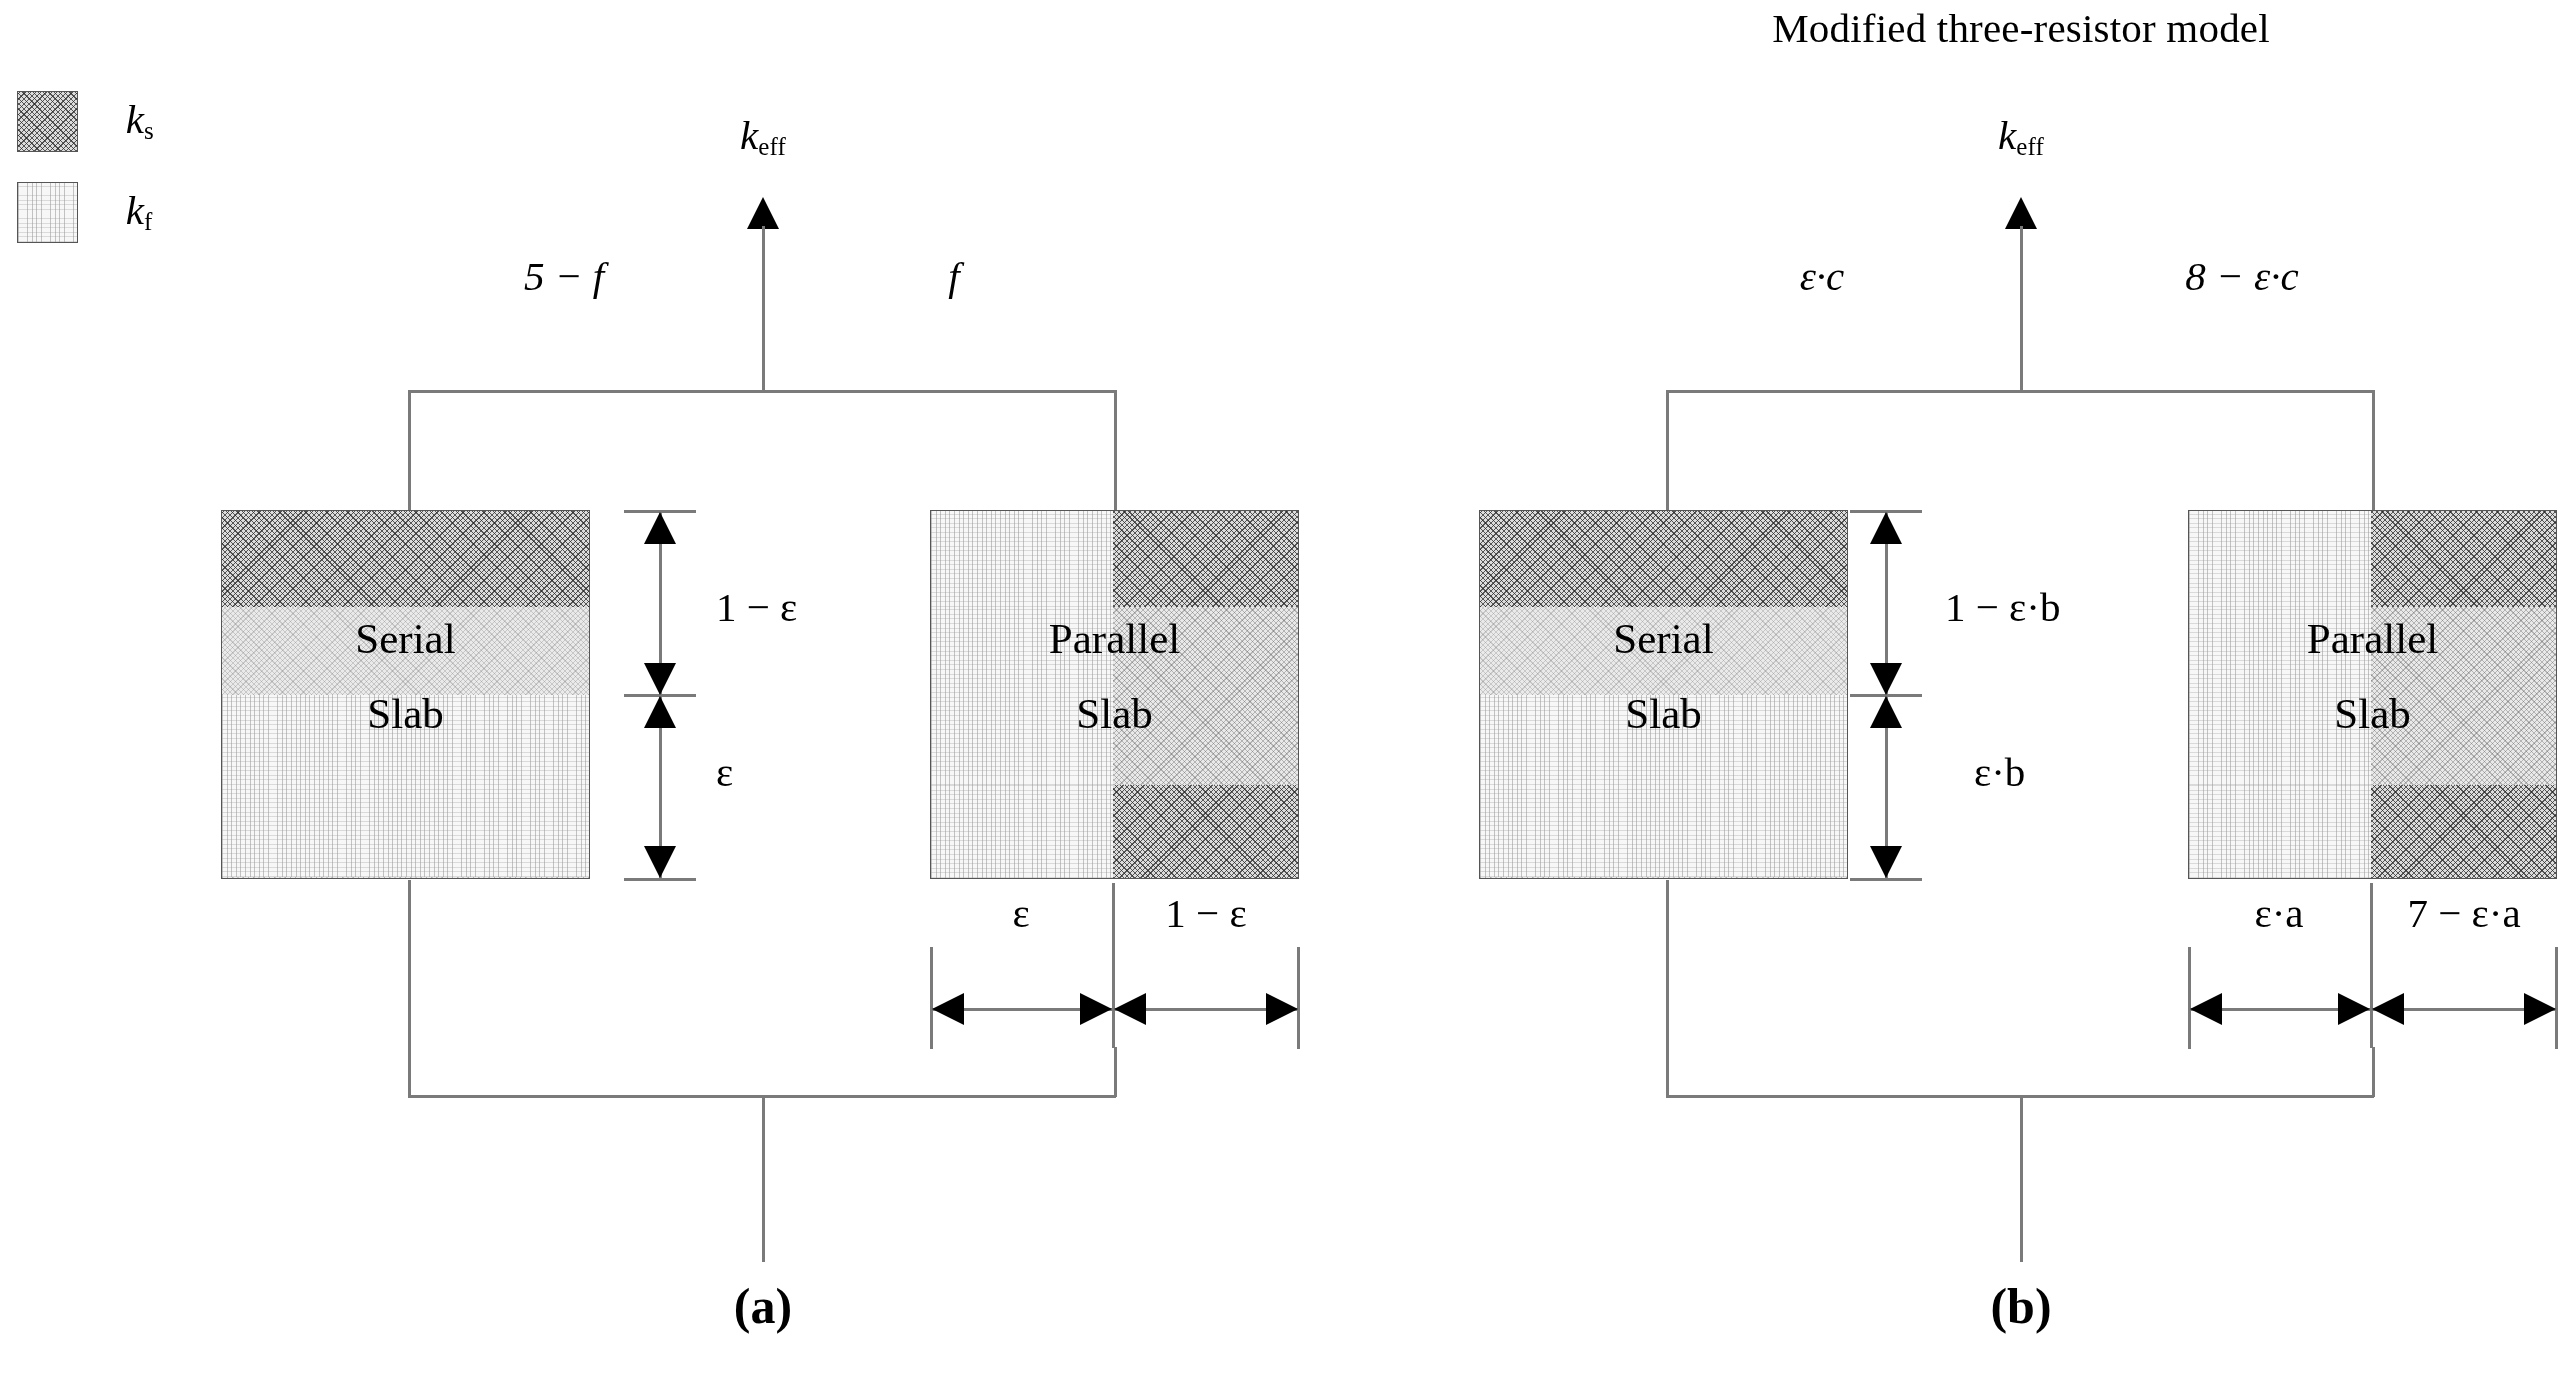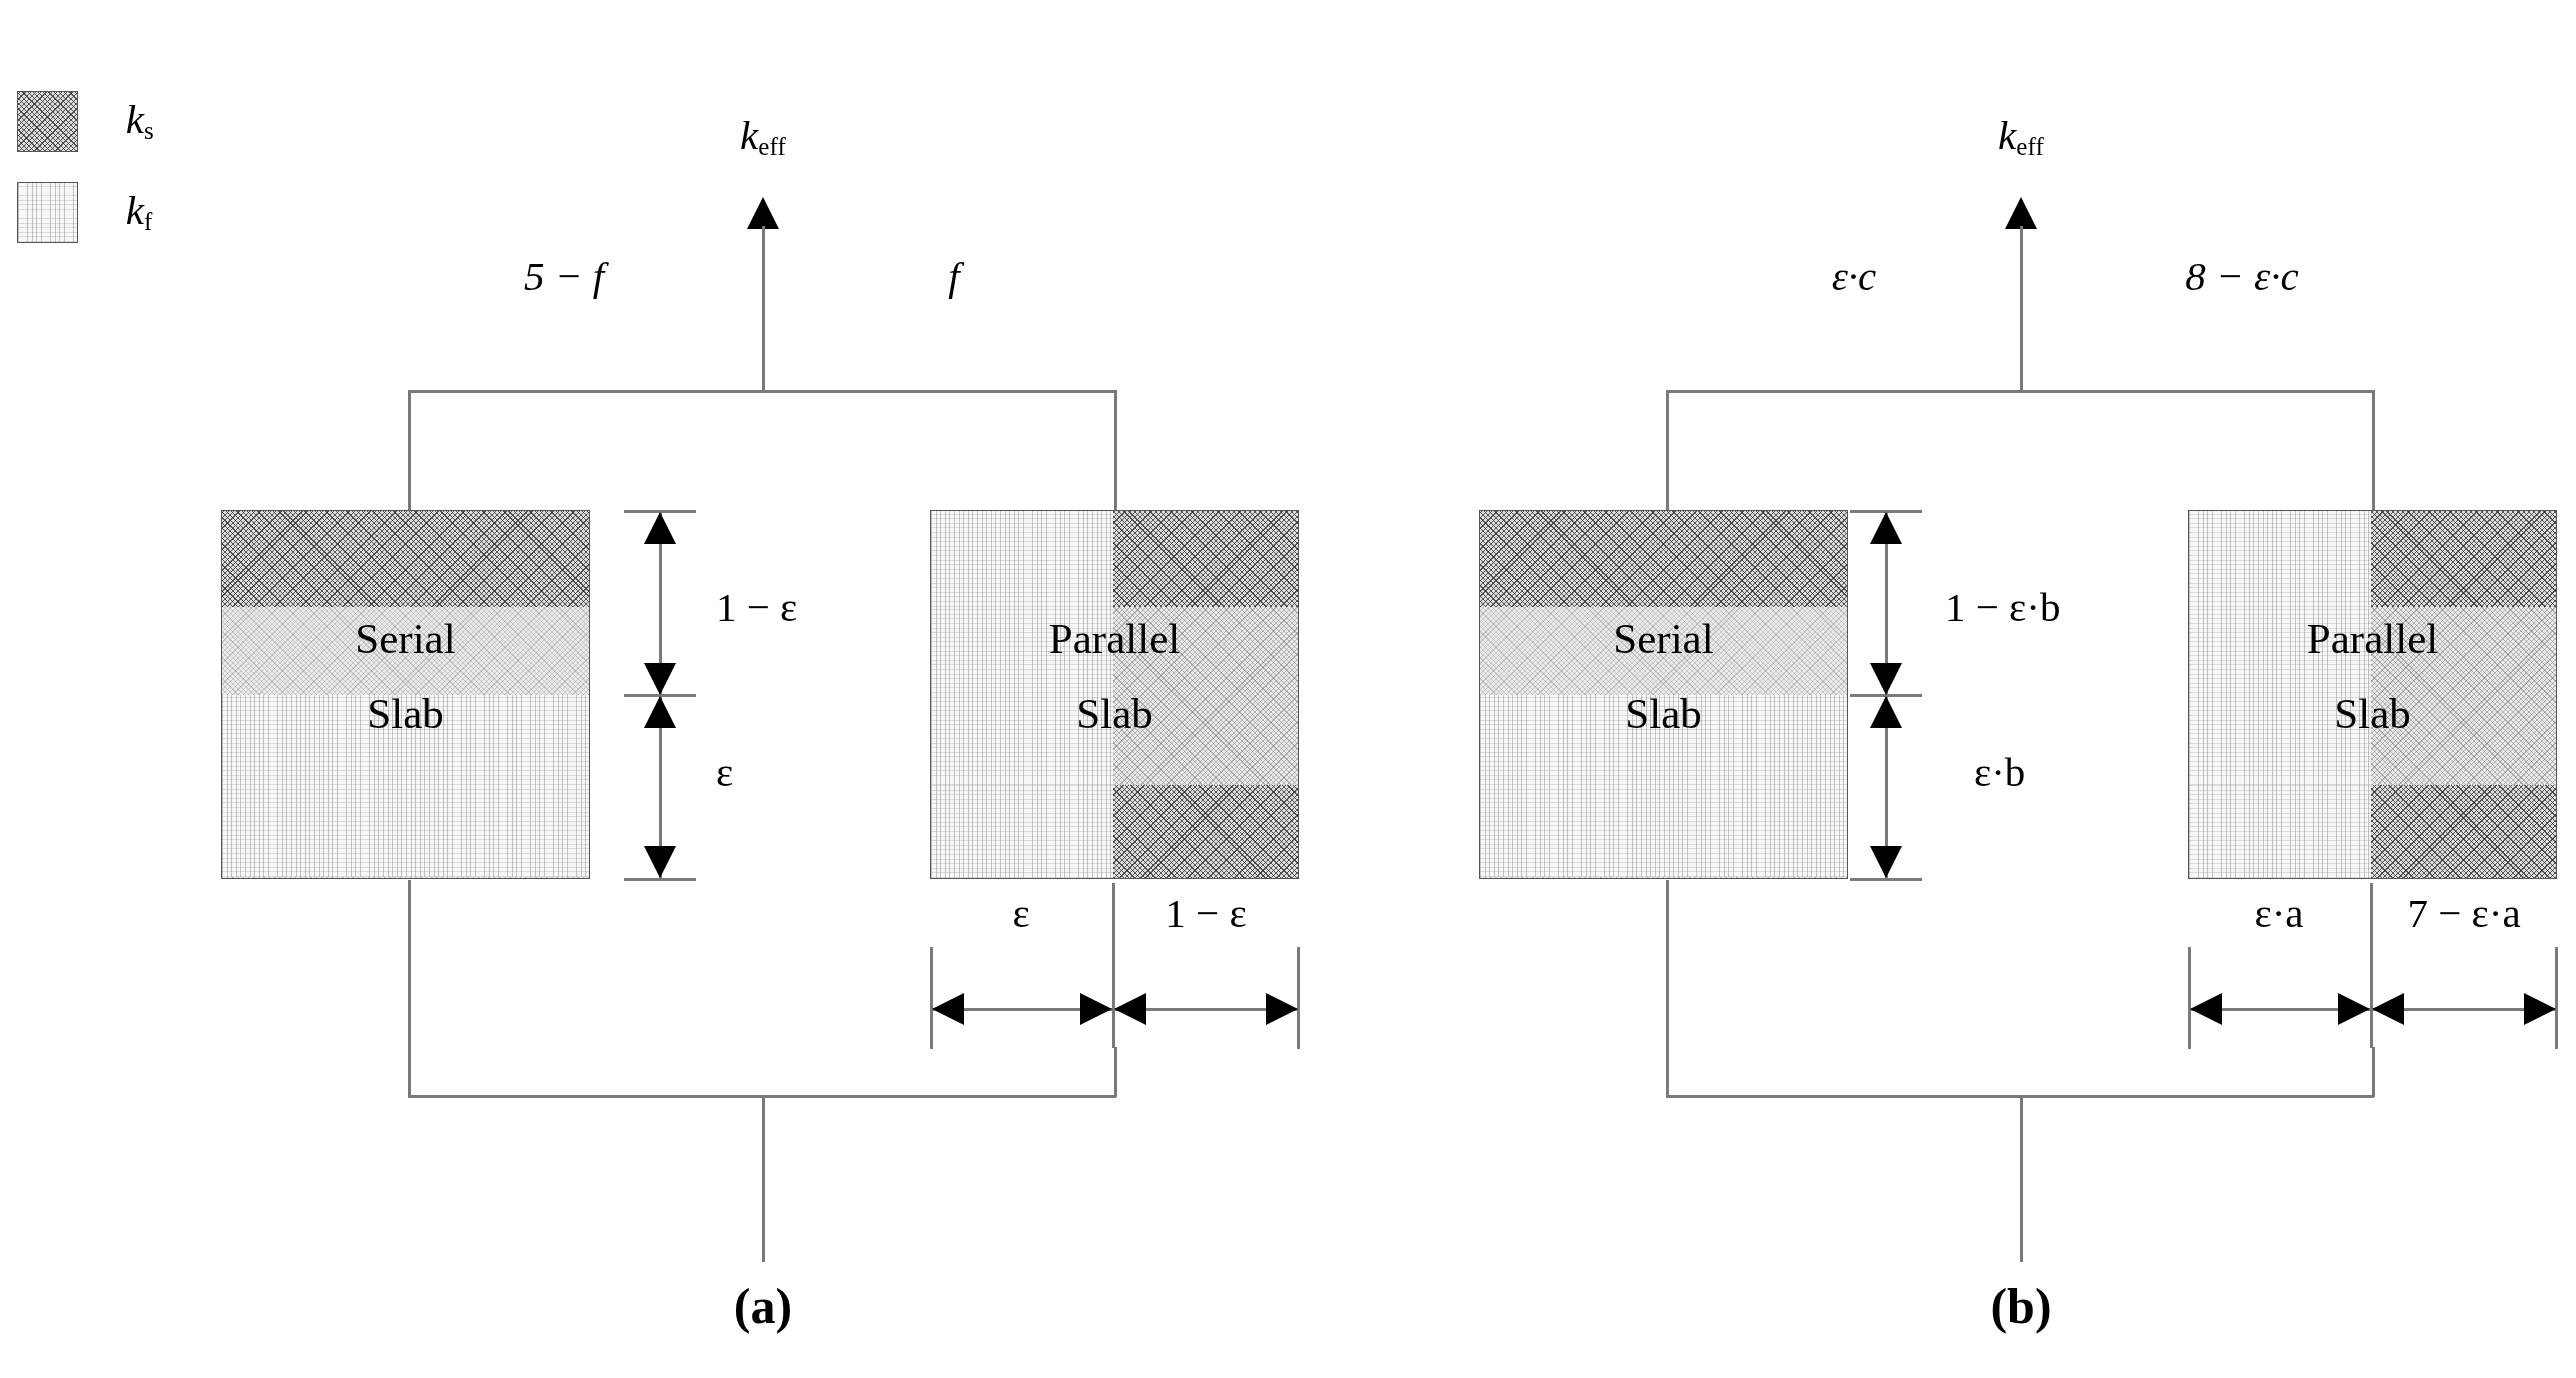--- a/index.html
+++ b/index.html
@@ -162,28 +162,29 @@
   <div class="abs wire wire-v" style="left:408px;top:880px;height:217px;"></div>
   <div class="abs wire wire-v" style="left:1114px;top:1047px;height:50px;"></div>
   <div class="abs wire wire-h" style="left:408px;top:1095px;width:708px;"></div>
   <div class="abs wire wire-v" style="left:762px;top:1095px;height:167px;"></div>
 
   <div class="abs panel-caption ctr" style="left:763px;top:1277px;">(a)</div>
 </div>
 
 <div class="abs" style="left:1258px;top:0;width:1318px;height:1378px;">
 
+  <div class="abs panel-title ctr" style="left:763px;top:3.7px;">Modified three-resistor model</div>
 
   <div class="abs math ctr" style="left:763px;top:111px;">
     <i class="mathit">k</i><span class="sub">eff</span>
   </div>
   <div class="abs ah ah-up" style="left:747px;top:197px;"></div>
   <div class="abs wire wire-v" style="left:762px;top:226px;height:165px;"></div>
 
-  <div class="abs math ctr" style="left:596px;top:252px;font-style:italic;">ε·c</div>
+  <div class="abs math ctr" style="left:564px;top:252px;font-style:italic;">ε·c</div>
   <div class="abs math ctr" style="left:984px;top:252px;font-style:italic;">8 − ε·c</div>
 
   <div class="abs wire wire-h" style="left:408px;top:390px;width:708px;"></div>
   <div class="abs wire wire-v" style="left:408px;top:390px;height:121px;"></div>
   <div class="abs wire wire-v" style="left:1114px;top:390px;height:121px;"></div>
 
   <div class="abs slab fill-kf2" style="left:221px;top:510px;width:369px;height:369px;">
     <div class="band fill-ks" style="top:0;height:96px;"></div>
     <div class="band fill-kf" style="top:184px;height:182px;"></div>
   </div>

